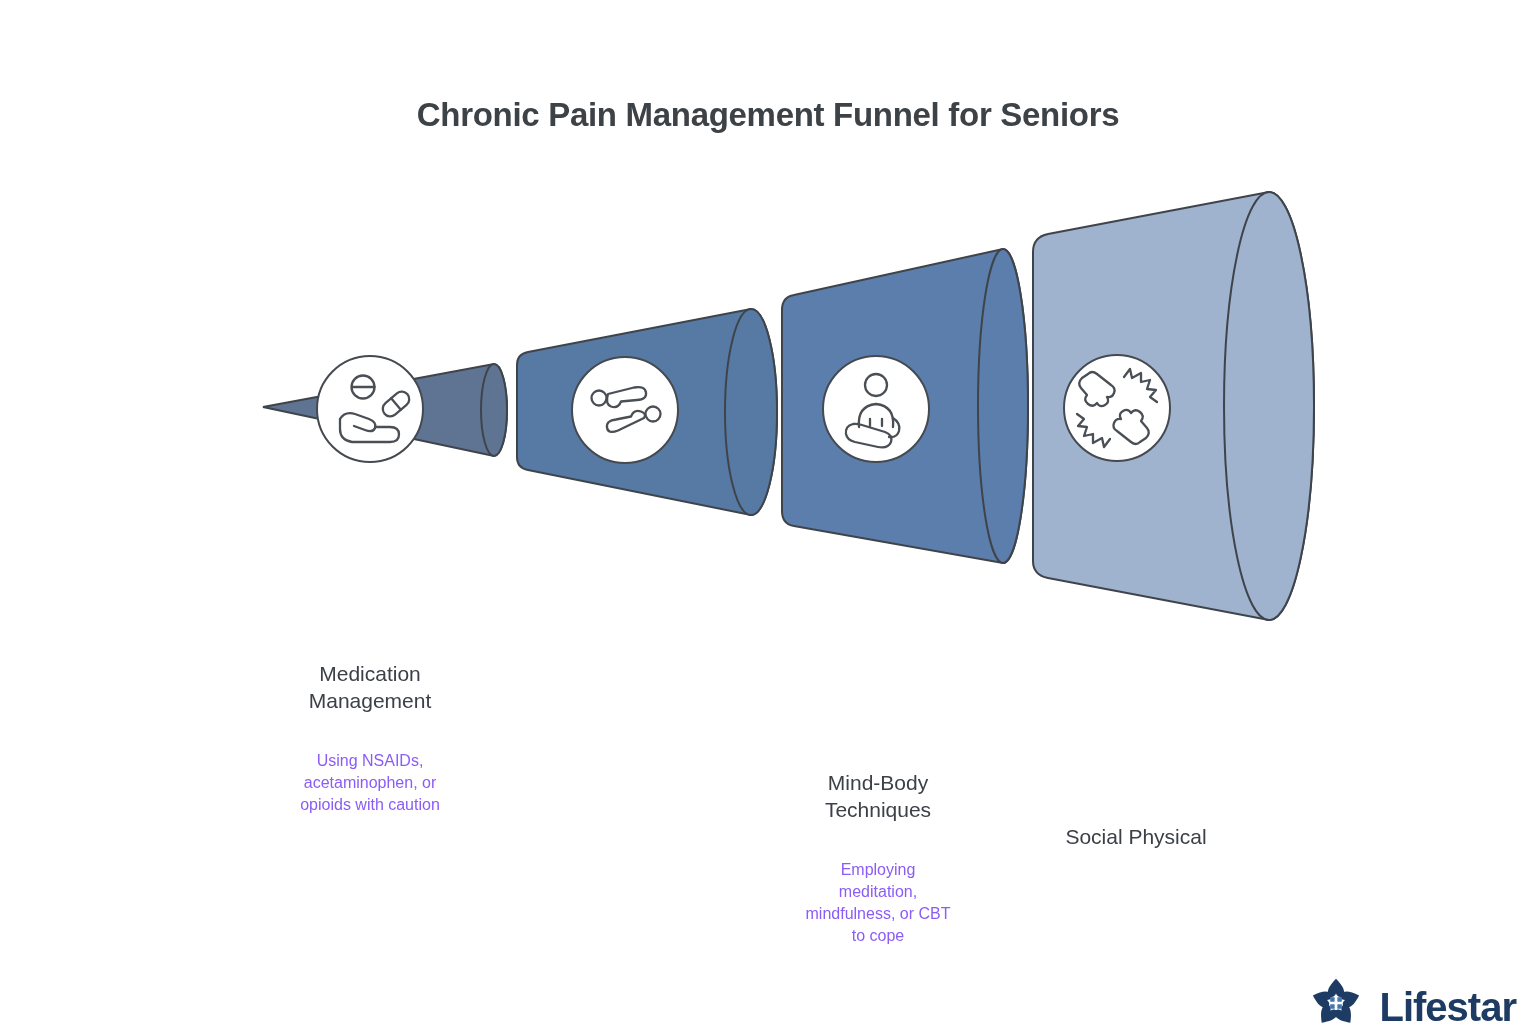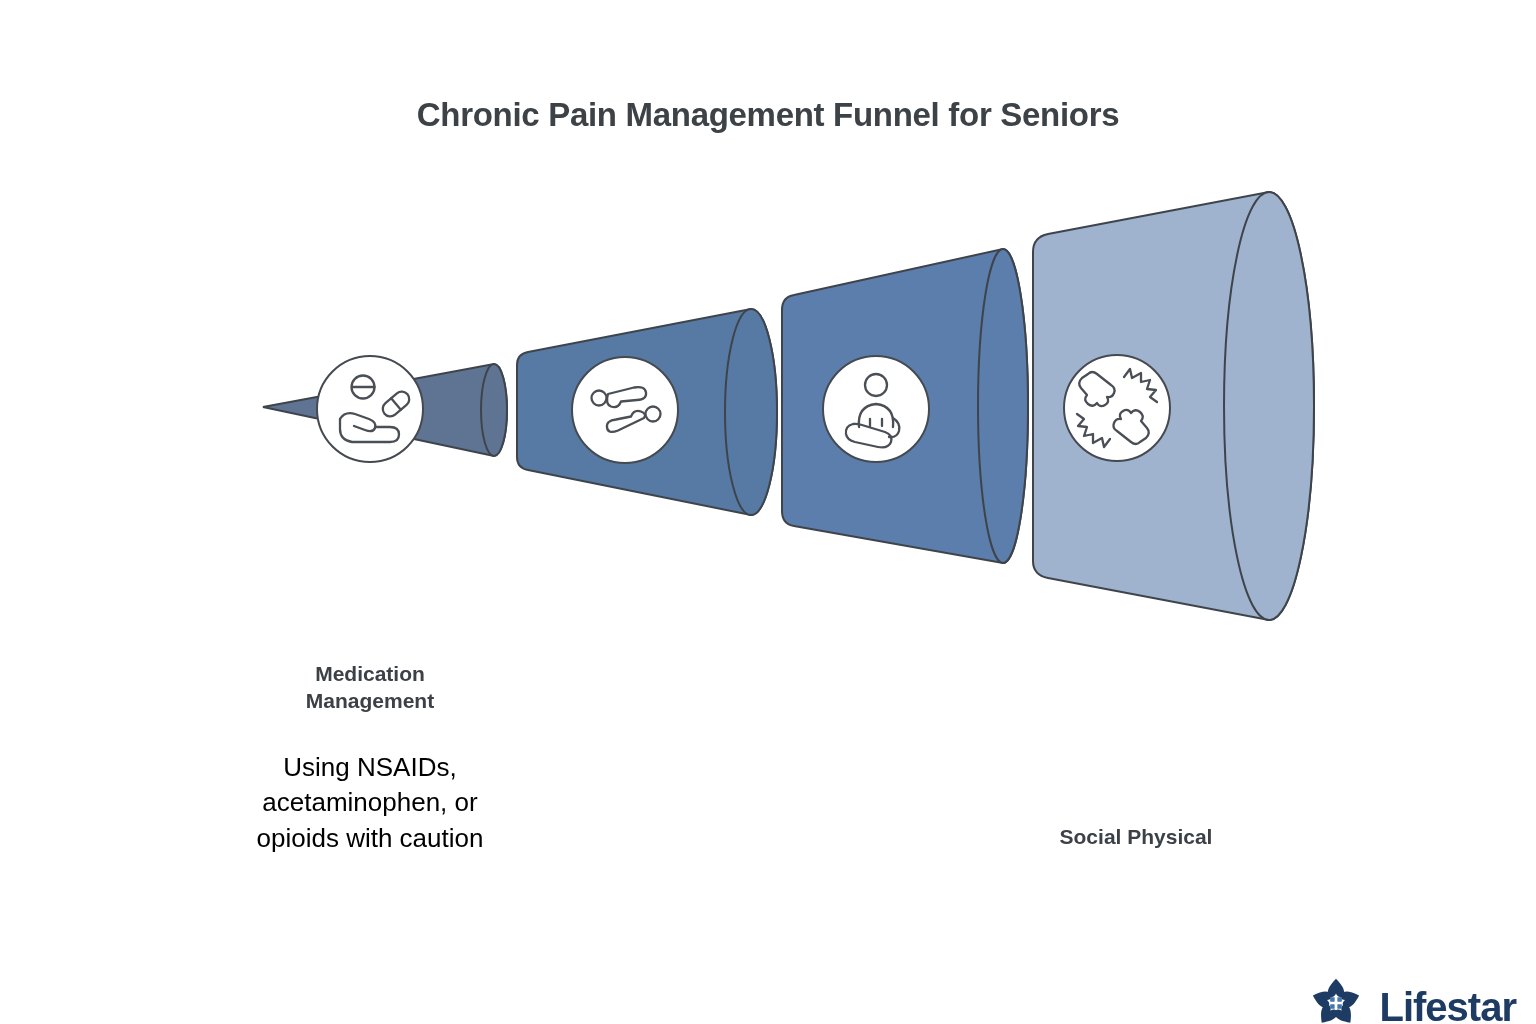--- a/index.html
+++ b/index.html
@@ -10,22 +10,22 @@
   .chart-title{
     position:absolute;top:58px;left:0;width:100%;text-align:center;
     font-size:33px;font-weight:bold;color:#3d4247;letter-spacing:-0.3px;
   }
   .funnel-svg{position:absolute;top:0;left:0;}
   .seg{stroke:#3f444b;stroke-width:2;}
   .cap{stroke:#3f444b;stroke-width:2;}
   .stage-circle{fill:#ffffff;stroke:#454a50;stroke-width:2;}
   .icon{stroke:#4a4f55;stroke-width:2.3;fill:none;stroke-linecap:round;stroke-linejoin:round;}
   .stage-label{position:absolute;text-align:center;white-space:pre-line;}
-  .stage-title{font-size:21px;font-weight:bold;color:#3c4147;line-height:1.3;margin:0 0 17px 0;}
-  .stage-desc{font-size:26px;color:#000000;line-height:1.38;margin:0;}
+  .stage-title{font-size:21px;font-weight:normal;color:#3c4147;line-height:1.3;margin:0 0 17px 0;}
+  .stage-desc{font-size:16px;color:#8b5cf6;line-height:1.38;margin:0;}
   .logo{position:absolute;right:20px;bottom:10px;display:flex;align-items:flex-end;gap:17px;}
   .logo-text{font-size:40px;font-weight:bold;letter-spacing:-1px;}
   .label-1{left:252px;top:626px;width:236px;}
   .label-2{left:505px;top:680px;width:236px;}
   .label-3{left:760px;top:735px;width:236px;}
   .label-4{left:1016px;top:789px;width:240px;}
 </style>
 </head>
 <body>
 
@@ -96,20 +96,26 @@
   </svg>
 
   <div class="stage-label label-1">
     <p class="stage-title">Medication
 Management</p>
     <p class="stage-desc">Using NSAIDs,
 acetaminophen, or
 opioids with caution</p>
   </div>
   <div class="stage-label label-3">
+    <p class="stage-title">Mind-Body
+Techniques</p>
+    <p class="stage-desc">Employing
+meditation,
+mindfulness, or CBT
+to cope</p>
   </div>
   <div class="stage-label label-4">
     <p class="stage-title">Social Physical</p>
   </div>
 
   <div class="logo">
     <svg width="54" height="54" viewBox="-30 -30 60 60">
       <g fill="#1e3c63">
         <path d="M0 -27 C -7.5 -19.5 -11 -13 -8 -8.5 C -5.5 -5 -1.5 -6.5 0 -10.5 C 1.5 -6.5 5.5 -5 8 -8.5 C 11 -13 7.5 -19.5 0 -27 Z"></path>
         <path transform="rotate(72)" d="M0 -27 C -7.5 -19.5 -11 -13 -8 -8.5 C -5.5 -5 -1.5 -6.5 0 -10.5 C 1.5 -6.5 5.5 -5 8 -8.5 C 11 -13 7.5 -19.5 0 -27 Z"></path>

